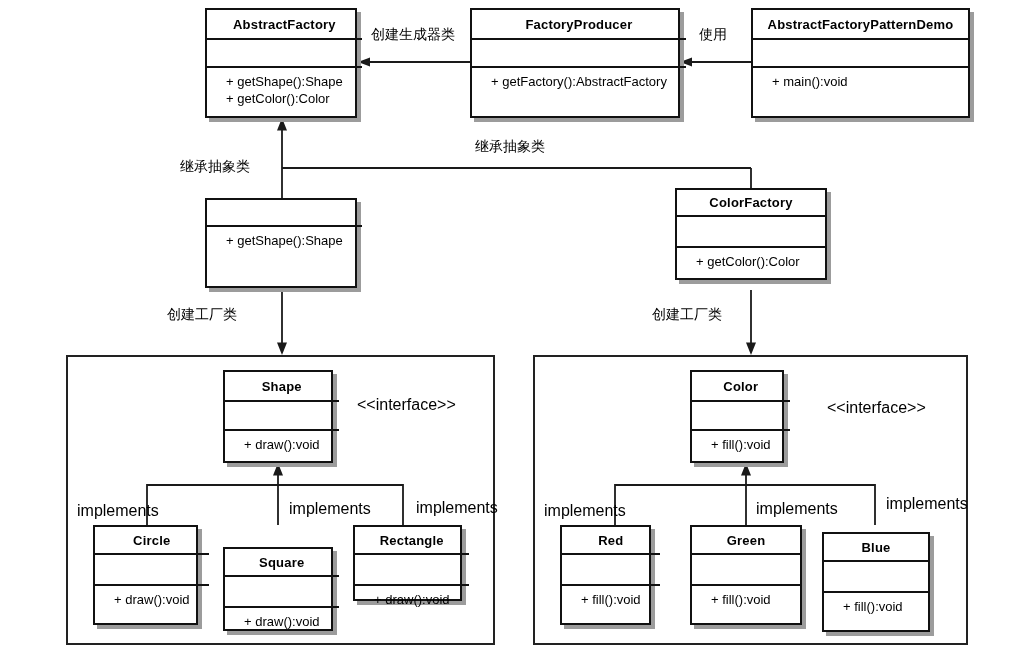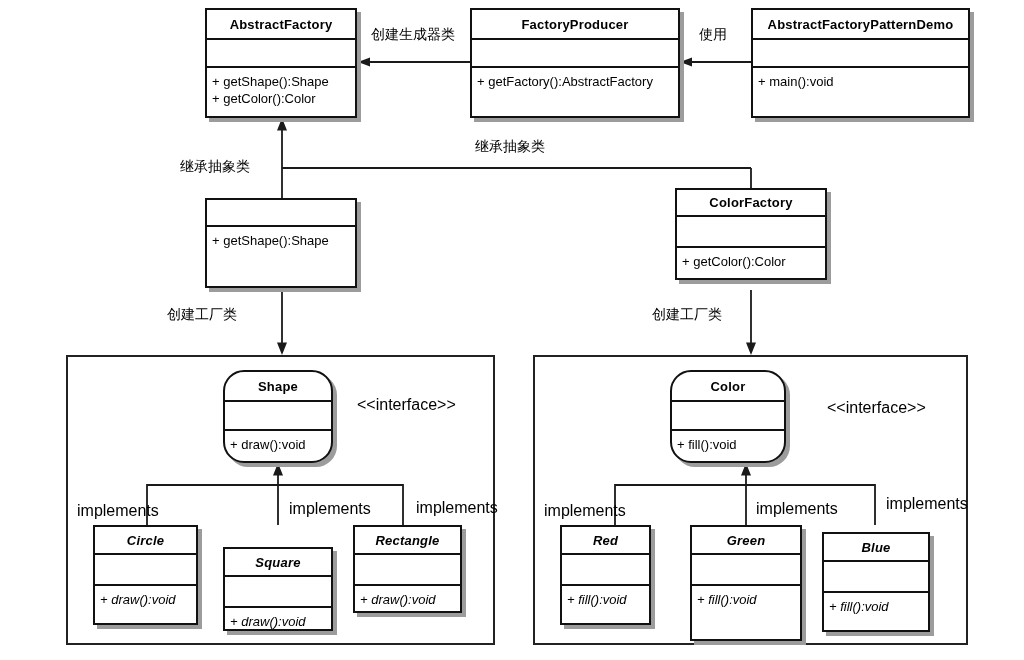--- a/index.html
+++ b/index.html
@@ -10,25 +10,25 @@
   
   .ubox{
     position:absolute;background:#fff;border:2px solid #111;
     box-shadow:4px 4px 0 #9c9c9c;display:grid;box-sizing:border-box;
   }
   .ubox .t{
     border-bottom:2px solid #111;display:flex;align-items:center;justify-content:center;
     font-weight:bold;font-size:13px;letter-spacing:.2px;
   }
   .ubox .m{border-bottom:2px solid #111;}
-  .ubox .b{padding:5px 5px;font-size:13px;line-height:17px;white-space:nowrap;}
+  .ubox .b{padding:5px 19px;font-size:13px;line-height:17px;white-space:nowrap;}
   .rows-top{grid-template-rows:30px 28px 1fr;}
   .rows-fac{grid-template-rows:27px 31px 1fr;}
-  .rows-ifc{grid-template-rows:30px 29px 1fr;border-radius:21px;}
-  .rows-imp{grid-template-rows:28px 31px 1fr;font-style:italic;}
+  .rows-ifc{grid-template-rows:30px 29px 1fr;}
+  .rows-imp{grid-template-rows:28px 31px 1fr;}
   
   .pkg{position:absolute;border:2px solid #222;box-sizing:border-box;background:transparent;}
   
   .lbl{position:absolute;font-size:14px;white-space:nowrap;}
   .lbl.small{font-size:16px;}
   
   #edges{position:absolute;left:0;top:0;width:1024px;height:660px;pointer-events:none;}
   #edges line, #edges path{stroke:#1a1a1a;stroke-width:1.8;fill:none;}
   #edges polygon{fill:#1a1a1a;stroke:none;}
 </style>
@@ -123,21 +123,21 @@
   </div>
 
   <div class="ubox rows-ifc" style="left:203px;top:370px;width:110px;height:93px">
     <div class="t">Shape</div>
     <div class="m"></div>
     <div class="b">
       <div>+ draw():void</div>
     </div>
   </div>
 
-  <div class="ubox rows-ifc" style="left:650px;top:370px;width:116px;height:93px">
+  <div class="ubox rows-ifc" style="left:670px;top:370px;width:94px;height:93px">
     <div class="t">Color</div>
     <div class="m"></div>
     <div class="b">
       <div>+ fill():void</div>
     </div>
   </div>
 
   <div class="ubox rows-imp" style="left:73px;top:525px;width:105px;height:100px">
     <div class="t">Circle</div>
     <div class="m"></div>
@@ -147,37 +147,37 @@
   </div>
 
   <div class="ubox rows-imp" style="left:203px;top:547px;width:110px;height:84px">
     <div class="t">Square</div>
     <div class="m"></div>
     <div class="b">
       <div>+ draw():void</div>
     </div>
   </div>
 
-  <div class="ubox rows-imp" style="left:333px;top:525px;width:109px;height:88px">
+  <div class="ubox rows-imp" style="left:333px;top:525px;width:109px;height:76px">
     <div class="t">Rectangle</div>
     <div class="m"></div>
     <div class="b">
       <div>+ draw():void</div>
     </div>
   </div>
 
   <div class="ubox rows-imp" style="left:540px;top:525px;width:91px;height:100px">
     <div class="t">Red</div>
     <div class="m"></div>
     <div class="b">
       <div>+ fill():void</div>
     </div>
   </div>
 
-  <div class="ubox rows-imp" style="left:670px;top:525px;width:112px;height:116px">
+  <div class="ubox rows-imp" style="left:670px;top:525px;width:112px;height:100px">
     <div class="t">Green</div>
     <div class="m"></div>
     <div class="b">
       <div>+ fill():void</div>
     </div>
   </div>
 
   <div class="ubox rows-imp" style="left:802px;top:532px;width:108px;height:100px">
     <div class="t">Blue</div>
     <div class="m"></div>

